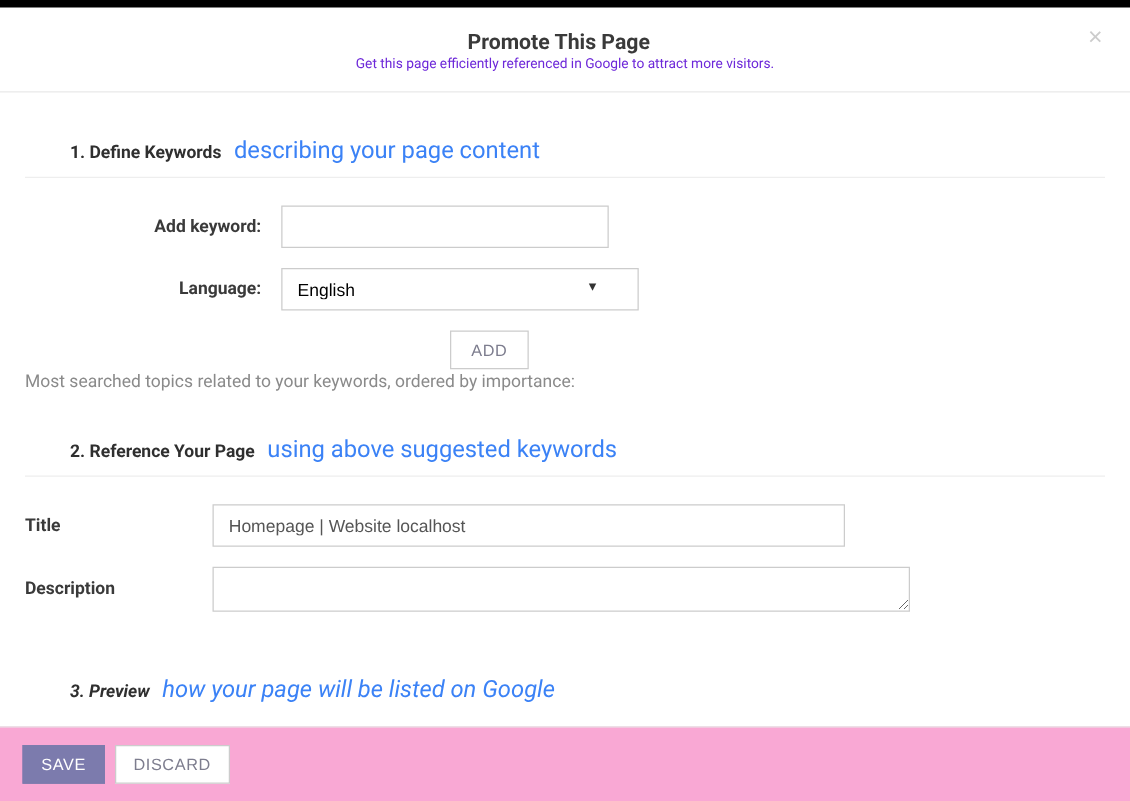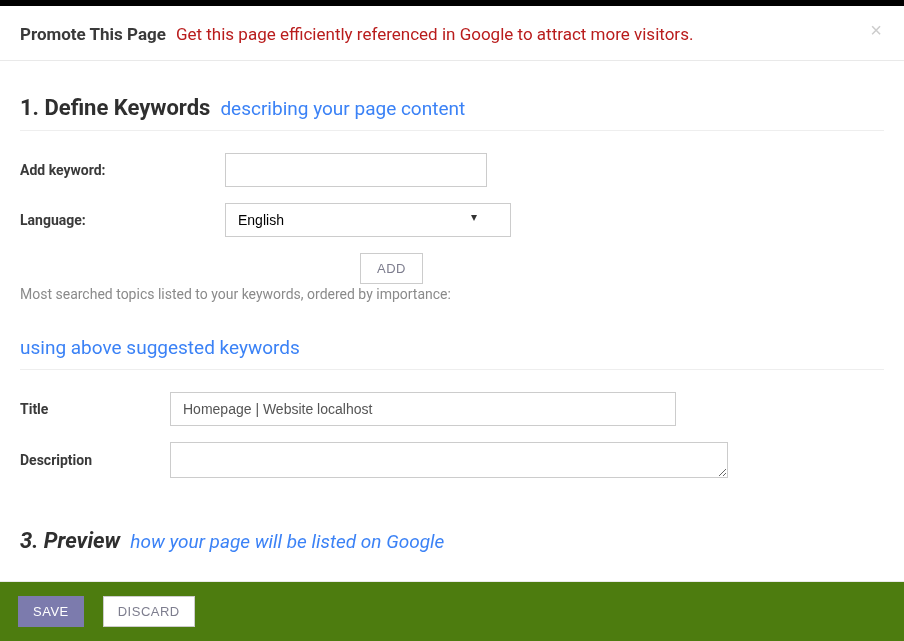--- a/index.html
+++ b/index.html
@@ -15,32 +15,33 @@
       background: #fff;
       border-top: 6px solid #000;
       display: flex;
       flex-direction: column;
       position: relative;
     }
     .modal-header {
       padding: 18px 20px 16px 20px;
       border-bottom: 1px solid #e9e9e9;
       display: flex;
-      align-items: flex-start;
-      position: relative;
+      align-items: center;
+      position: relative;
+      flex-direction: column;
     }
     .modal-title {
       font-size: 17px;
       font-weight: 700;
       color: #3a3a3a;
       margin-right: 10px;
     }
     .modal-subtitle {
-      font-size: 17px;
-      color: #b91c1c;
+      font-size: 11px;
+      color: #6d28d9;
     }
     .close-btn {
       position: absolute;
       right: 22px;
       top: 14px;
       font-size: 20px;
       color: #ccc;
       cursor: pointer;
       line-height: 1;
       background: none;
@@ -60,36 +61,38 @@
       padding-top: 34px;
     }
     .section-header {
       display: flex;
       align-items: baseline;
       padding-bottom: 10px;
       border-bottom: 1px solid #eee;
       margin-bottom: 22px;
     }
     .section-title {
-      font-size: 22px;
+      font-size: 14px;
       font-weight: 700;
       color: #2f2f2f;
       margin-right: 10px;
+      margin-left: 36px;
     }
     .section-desc {
       font-size: 19px;
       color: #3b82f6;
     }
     .form-row {
       display: flex;
       align-items: center;
       margin-bottom: 16px;
     }
     .form-label {
       width: 205px;
+      text-align: right;
       padding-right: 16px;
       font-weight: 700;
       color: #3a3a3a;
       font-size: 14px;
     }
     .form-label-2 {
       width: 150px;
       padding-right: 16px;
       font-weight: 700;
       color: #3a3a3a;
@@ -157,42 +160,41 @@
       letter-spacing: 0.5px;
     }
     .help-text {
       color: #8a8a8a;
       font-size: 14px;
       margin-top: 2px;
     }
     .modal-footer {
       padding: 14px 18px;
       border-top: 1px solid #e9e9e9;
-      background: #4d7c0f;
+      background: #f9a8d4;
       display: flex;
       gap: 8px;
     }
     .btn-primary {
       background: #7c7bad;
       color: #fff;
       border: 1px solid #7c7bad;
       padding: 7px 14px;
       font-size: 13px;
       cursor: pointer;
       letter-spacing: 0.5px;
     }
     .btn-secondary {
       background: #fff;
       color: #7d7d8e;
       border: 1px solid #ccc;
       padding: 7px 14px;
       font-size: 13px;
       cursor: pointer;
       letter-spacing: 0.5px;
-      margin-left: 11px;
     }
   </style>
 </head>
 <body>
 
 <div class="modal">
 
   <div class="modal-header">
     <span class="modal-title">Promote This Page</span>
     <span class="modal-subtitle">Get this page efficiently referenced in Google to attract more visitors.</span>
@@ -218,25 +220,26 @@
           <select class="select-input">
             <option>English</option>
           </select>
         </div>
       </div>
 
       <div class="add-btn-row">
         <button class="add-btn">ADD</button>
       </div>
 
-      <div class="help-text">Most searched topics listed to your keywords, ordered by importance:</div>
+      <div class="help-text">Most searched topics related to your keywords, ordered by importance:</div>
     </div>
 
     <div class="section">
       <div class="section-header">
+        <span class="section-title">2. Reference Your Page</span>
         <span class="section-desc">using above suggested keywords</span>
       </div>
 
       <div class="form-row">
         <label class="form-label-2">Title</label>
         <input type="text" class="text-input-wide" value="Homepage | Website localhost" style="">
       </div>
 
       <div class="form-row">
         <label class="form-label-2">Description</label>

